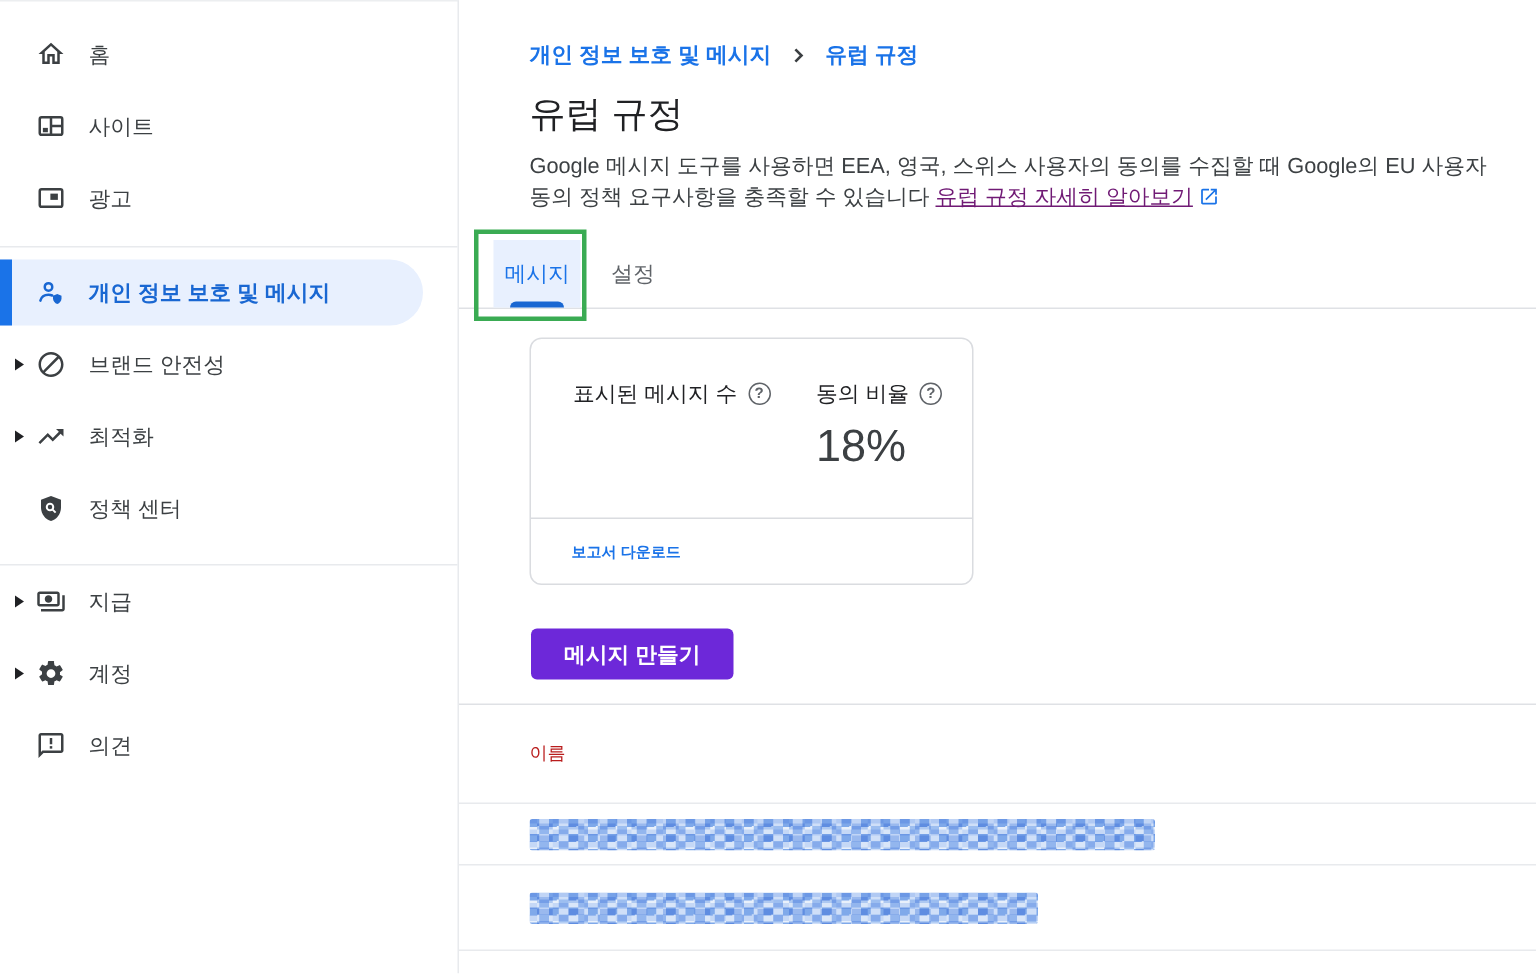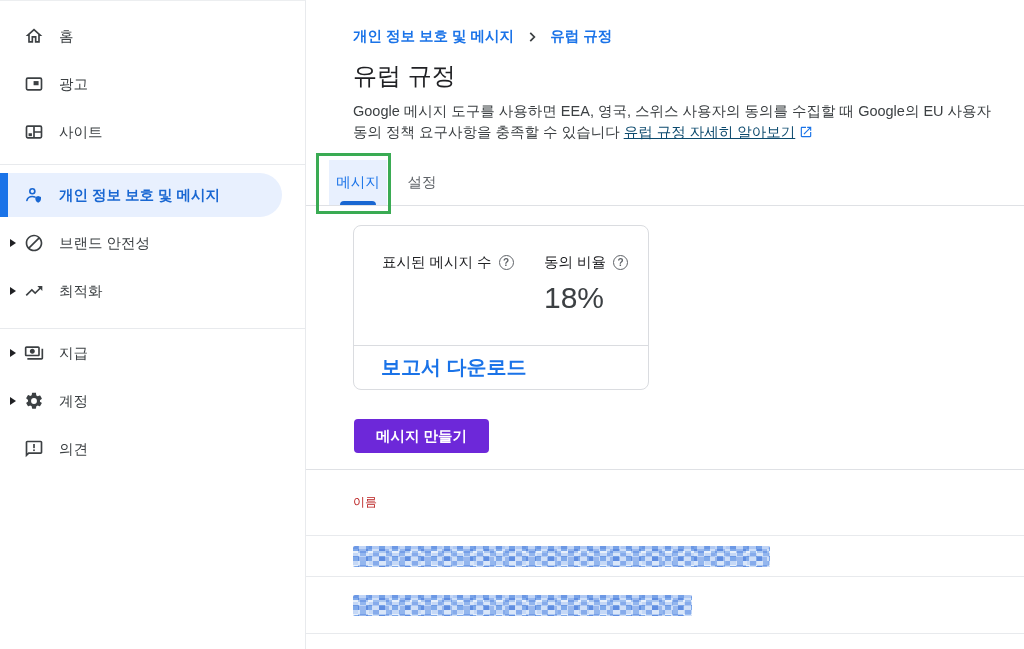--- a/index.html
+++ b/index.html
@@ -27,21 +27,21 @@
 
   
   .main { flex:1; min-width:0; }
   .breadcrumb { margin:27px 0 0 47px; font-size:14.5px; font-weight:bold; color:#1a73e8;
                 display:flex; align-items:center; gap:11px; }
   .crumb { cursor:pointer; }
   .crumb-sep { display:flex; color:#3c4043; }
   .page-title { margin:14px 0 0 47px; font-size:24px; font-weight:400; color:#202124; }
   .desc { margin:9px 24px 0 47px; max-width:670px; font-size:14.5px; line-height:21px;
           color:#3c4043; }
-  .desc a { color:#0c4a6e; text-decoration:underline; cursor:pointer; }
+  .desc a { color:#701a75; text-decoration:underline; cursor:pointer; }
   .ext-icon { display:inline-block; vertical-align:-2px; margin-left:4px; }
 
   .tabs { margin-top:15px; padding-left:23px; height:46px; display:flex;
           border-bottom:1px solid #dfe1e5; }
   .tab { position:relative; width:58px; display:flex; align-items:center; justify-content:center;
          font-size:14.5px; cursor:pointer; }
   .tab.selected { background:#e8f0fe; color:#1a73e8; font-weight:normal; }
   .tab.selected .underline { position:absolute; left:11px; right:11px; bottom:0; height:4px;
                              background:#1967d2; border-radius:4px 4px 0 0; }
   .tab.plain { color:#5f6368; margin-left:6px; }
@@ -52,21 +52,21 @@
                background:#fff; }
   .stat-row { display:flex; padding:27px 20px 0 28px; height:119px; }
   .stat-col1 { width:167px; }
   .stat-label { display:flex; align-items:center; font-size:14.5px; color:#202124; white-space:nowrap; }
   .help { width:15px; height:15px; border:1.4px solid #5f6368; border-radius:50%;
           font-size:10px; color:#5f6368; display:inline-flex; align-items:center;
           justify-content:center; margin-left:7px; flex:0 0 15px; cursor:pointer; font-weight:bold; }
   .stat-value { margin-top:9px; font-size:30px; color:#3c4043; }
   .card-sep { border-top:1px solid #dadce0; }
   .card-footer { height:43px; display:flex; align-items:center; padding-left:27px; }
-  .dl-link { color:#1a73e8; font-size:20px; font-weight:bold; cursor:pointer; }
+  .dl-link { color:#1a73e8; font-size:10px; font-weight:bold; cursor:pointer; }
 
   .primary-btn { margin:29px 0 0 48px; height:34px; min-width:130px; padding:0 22px;
                  background:#6d28d9; color:#fff; border:none; border-radius:4px;
                  font-size:14.5px; font-weight:bold; font-family:inherit; cursor:pointer; }
 
   .wide-sep { border-top:1px solid #dfe1e5; margin-top:16px; }
   .table-header { height:66px; display:flex; align-items:center; padding-left:47px;
                   border-bottom:1px solid #e8eaed; font-size:12px; color:#b91c1c; }
   .t-row { display:flex; align-items:center; padding-left:47px; border-bottom:1px solid #e8eaed;
            cursor:pointer; }
@@ -93,35 +93,35 @@
             <path d="M12 5.69l5 4.5V18h-2v-6H9v6H7v-7.81l5-4.5M12 3L2 12h3v8h6v-6h2v6h6v-8h3L12 3z" fill="currentColor"></path>
           </svg>
       </span>
       <span>홈</span>
     </div>
 
     <div class="nav-item">
       <span class="nicon">
         <svg viewBox="0 0 24 24">
             <rect x="3" y="5" width="18" height="14" rx="1.5" fill="none" stroke="currentColor" stroke-width="2"></rect>
-            <rect x="11.5" y="8.5" width="6" height="5" fill="currentColor"></rect>
-          </svg>
-      </span>
-      <span>광고</span>
-    </div>
-
-    <div class="nav-item">
-      <span class="nicon">
-        <svg viewBox="0 0 24 24">
-            <rect x="3" y="5" width="18" height="14" rx="1.5" fill="none" stroke="currentColor" stroke-width="2"></rect>
             <path d="M12 5v14M12 12h9" stroke="currentColor" stroke-width="2" fill="none"></path>
             <rect x="5.5" y="13.5" width="4" height="3.5" fill="currentColor"></rect>
           </svg>
       </span>
       <span>사이트</span>
+    </div>
+
+    <div class="nav-item">
+      <span class="nicon">
+        <svg viewBox="0 0 24 24">
+            <rect x="3" y="5" width="18" height="14" rx="1.5" fill="none" stroke="currentColor" stroke-width="2"></rect>
+            <rect x="11.5" y="8.5" width="6" height="5" fill="currentColor"></rect>
+          </svg>
+      </span>
+      <span>광고</span>
     </div>
 
     <div class="side-sep"></div>
 
     <div class="nav-item selected">
       <span class="nicon">
         <svg viewBox="0 0 24 24">
             <circle cx="10" cy="7.5" r="3" fill="none" stroke="currentColor" stroke-width="2"></circle>
             <path d="M3.5 18.5c.8-3.2 3.6-4.7 6.5-4.7 1.1 0 2.1.2 3 .6" fill="none" stroke="currentColor" stroke-width="2" stroke-linecap="round"></path>
             <path d="M17 13.2l3.4 1.3v2.1c0 2.1-1.4 4-3.4 4.6-2-.6-3.4-2.5-3.4-4.6v-2.1L17 13.2z" fill="currentColor"></path>
@@ -144,20 +144,30 @@
     <div class="nav-item">
       <span class="arrow"></span>
       <span class="nicon">
         <svg viewBox="0 0 24 24">
             <path d="M16 6l2.29 2.29-4.88 4.88-4-4L2 16.59 3.41 18l6-6 4 4 6.3-6.29L22 12V6z" fill="currentColor"></path>
           </svg>
       </span>
       <span>최적화</span>
     </div>
 
+    <div class="nav-item">
+      <span class="nicon">
+        <svg viewBox="0 0 24 24">
+            <path d="M12 2L4 5v6.09c0 5.05 3.41 9.76 8 10.91 4.59-1.15 8-5.86 8-10.91V5l-8-3z" fill="currentColor"></path>
+            <circle cx="11.2" cy="10.8" r="2.6" fill="none" stroke="#fff" stroke-width="1.6"></circle>
+            <path d="M13.1 12.7l2.6 2.6" stroke="#fff" stroke-width="1.6"></path>
+          </svg>
+      </span>
+      <span>정책 센터</span>
+    </div>
 
     <div class="side-sep2"></div>
 
     <div class="nav-item">
       <span class="arrow"></span>
       <span class="nicon">
         <svg viewBox="0 0 24 24">
             <path d="M19 14V6c0-1.1-.9-2-2-2H3c-1.1 0-2 .9-2 2v8c0 1.1.9 2 2 2h14c1.1 0 2-.9 2-2zm-2 0H3V6h14v8zm-7-7c-1.66 0-3 1.34-3 3s1.34 3 3 3 3-1.34 3-3-1.34-3-3-3zm13 0v11c0 1.1-.9 2-2 2H4v-2h17V7h2z" fill="currentColor"></path>
           </svg>
       </span>

